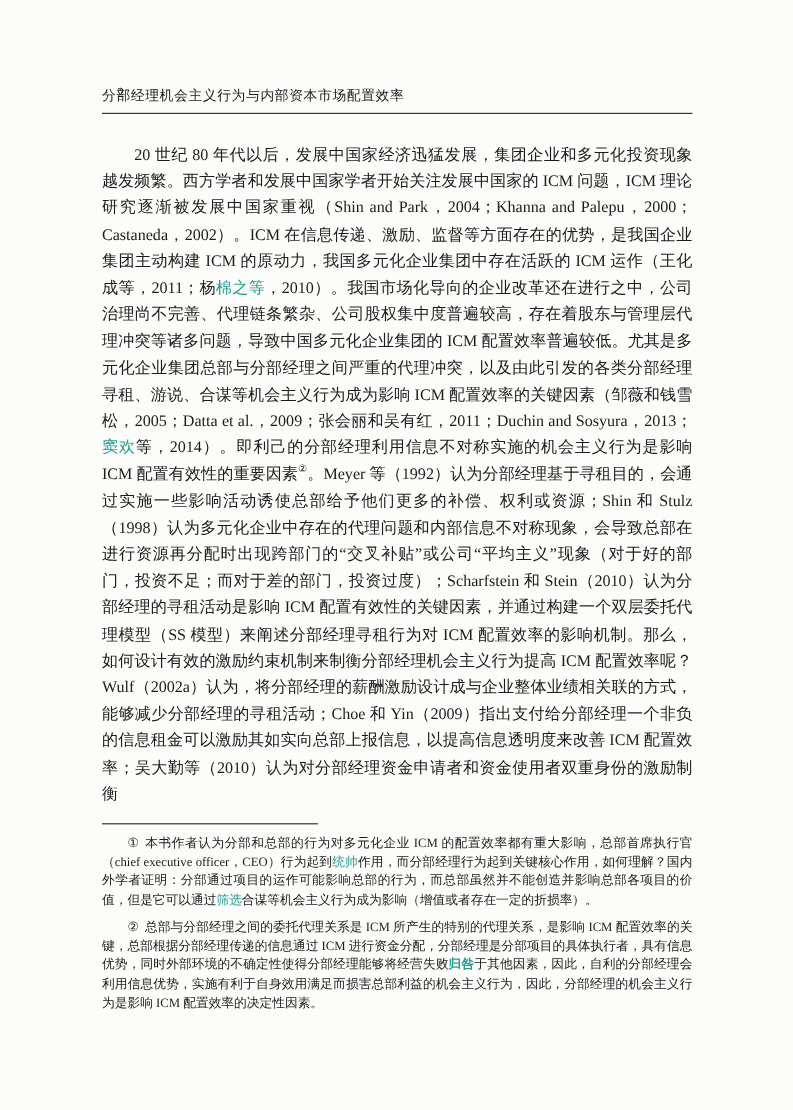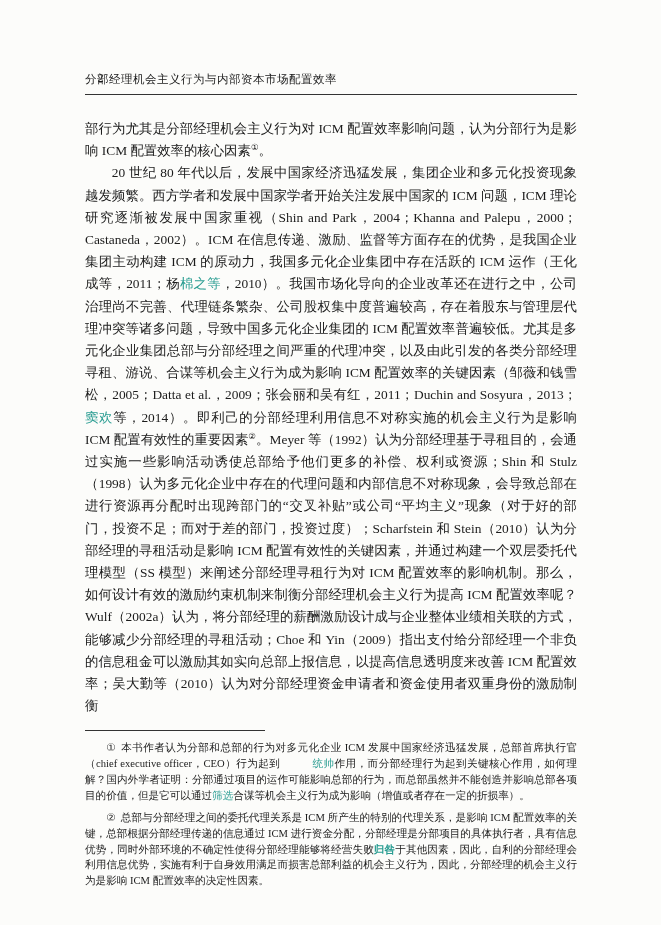--- a/index.html
+++ b/index.html
@@ -51,24 +51,23 @@
 <div class="page">
   <div class="content">
 
     <div class="header">
       <span class="page-number">· 2 ·</span>
       <div class="running-title">分部经理机会主义行为与内部资本市场配置效率</div>
     </div>
     <div class="header-rule"></div>
 
     <div class="body-text">
-        <p class="para"><span>部行为尤其是分部经理机会主义行为对 ICM 配置效率影响问题，认为分部行为是影响 ICM 配置效率的核心因素</span><sup class="fn-sup">①</sup><span>。</span></p>
         <p class="para indent"><span>20 世纪 80 年代以后，发展中国家经济迅猛发展，集团企业和多元化投资现象越发频繁。西方学者和发展中国家学者开始关注发展中国家的 ICM 问题，ICM 理论研究逐渐被发展中国家重视（Shin and Park，2004；Khanna and Palepu，2000；Castaneda，2002）。ICM 在信息传递、激励、监督等方面存在的优势，是我国企业集团主动构建 ICM 的原动力，我国多元化企业集团中存在活跃的 ICM 运作（王化成等，2011；杨</span><span style="color: rgb(42, 157, 146);">棉之等</span><span>，2010）。我国市场化导向的企业改革还在进行之中，公司治理尚不完善、代理链条繁杂、公司股权集中度普遍较高，存在着股东与管理层代理冲突等诸多问题，导致中国多元化企业集团的 ICM 配置效率普遍较低。尤其是多元化企业集团总部与分部经理之间严重的代理冲突，以及由此引发的各类分部经理寻租、游说、合谋等机会主义行为成为影响 ICM 配置效率的关键因素（邹薇和钱雪松，2005；Datta et al.，2009；张会丽和吴有红，2011；Duchin and Sosyura，2013；</span><span style="color: rgb(42, 157, 146);">窦欢</span><span>等，2014）。即利己的分部经理利用信息不对称实施的机会主义行为是影响 ICM 配置有效性的重要因素</span><sup class="fn-sup">②</sup><span>。Meyer 等（1992）认为分部经理基于寻租目的，会通过实施一些影响活动诱使总部给予他们更多的补偿、权利或资源；Shin 和 Stulz（1998）认为多元化企业中存在的代理问题和内部信息不对称现象，会导致总部在进行资源再分配时出现跨部门的“交叉补贴”或公司“平均主义”现象（对于好的部门，投资不足；而对于差的部门，投资过度）；Scharfstein 和 Stein（2010）认为分部经理的寻租活动是影响 ICM 配置有效性的关键因素，并通过构建一个双层委托代理模型（SS 模型）来阐述分部经理寻租行为对 ICM 配置效率的影响机制。那么，如何设计有效的激励约束机制来制衡分部经理机会主义行为提高 ICM 配置效率呢？Wulf（2002a）认为，将分部经理的薪酬激励设计成与企业整体业绩相关联的方式，能够减少分部经理的寻租活动；Choe 和 Yin（2009）指出支付给分部经理一个非负的信息租金可以激励其如实向总部上报信息，以提高信息透明度来改善 ICM 配置效率；吴大勤等（2010）认为对分部经理资金申请者和资金使用者双重身份的激励制衡</span></p>
       </div>
 
     <div class="footnote-rule"></div>
     <div class="footnote-section">
-        <p class="footnote"><span class="fn-marker">①</span><span>本书作者认为分部和总部的行为对多元化企业 ICM 发展中国家经济迅猛发展，总部首席执行官（chief executive officer，CEO）行为起到</span><span style="color: rgb(42, 157, 146); padding-left: 32px;">统帅</span><span>作用，而分部经理行为起到关键核心作用，如何理解？国内外学者证明：分部通过项目的运作可能影响总部的行为，而总部虽然并不能创造并影响总部各项目的价值，但是它可以通过</span><span style="color: rgb(42, 157, 146);">筛选</span><span>合谋等机会主义行为成为影响（增值或者存在一定的折损率）。</span></p>
+        <p class="footnote"><span class="fn-marker">①</span><span>本书作者认为分部和总部的行为对多元化企业 ICM 的配置效率都有重大影响，总部首席执行官（chief executive officer，CEO）行为起到</span><span style="color: rgb(42, 157, 146);">统帅</span><span>作用，而分部经理行为起到关键核心作用，如何理解？国内外学者证明：分部通过项目的运作可能影响总部的行为，而总部虽然并不能创造并影响总部各项目的价值，但是它可以通过</span><span style="color: rgb(42, 157, 146);">筛选</span><span>合谋等机会主义行为成为影响（增值或者存在一定的折损率）。</span></p>
         <p class="footnote"><span class="fn-marker">②</span><span>总部与分部经理之间的委托代理关系是 ICM 所产生的特别的代理关系，是影响 ICM 配置效率的关键，总部根据分部经理传递的信息通过 ICM 进行资金分配，分部经理是分部项目的具体执行者，具有信息优势，同时外部环境的不确定性使得分部经理能够将经营失败</span><span style="color: rgb(42, 157, 146); font-weight: bold;">归咎</span><span>于其他因素，因此，自利的分部经理会利用信息优势，实施有利于自身效用满足而损害总部利益的机会主义行为，因此，分部经理的机会主义行为是影响 ICM 配置效率的决定性因素。</span></p>
       </div>
 
   </div>
 </div>
 
 </body></html>

